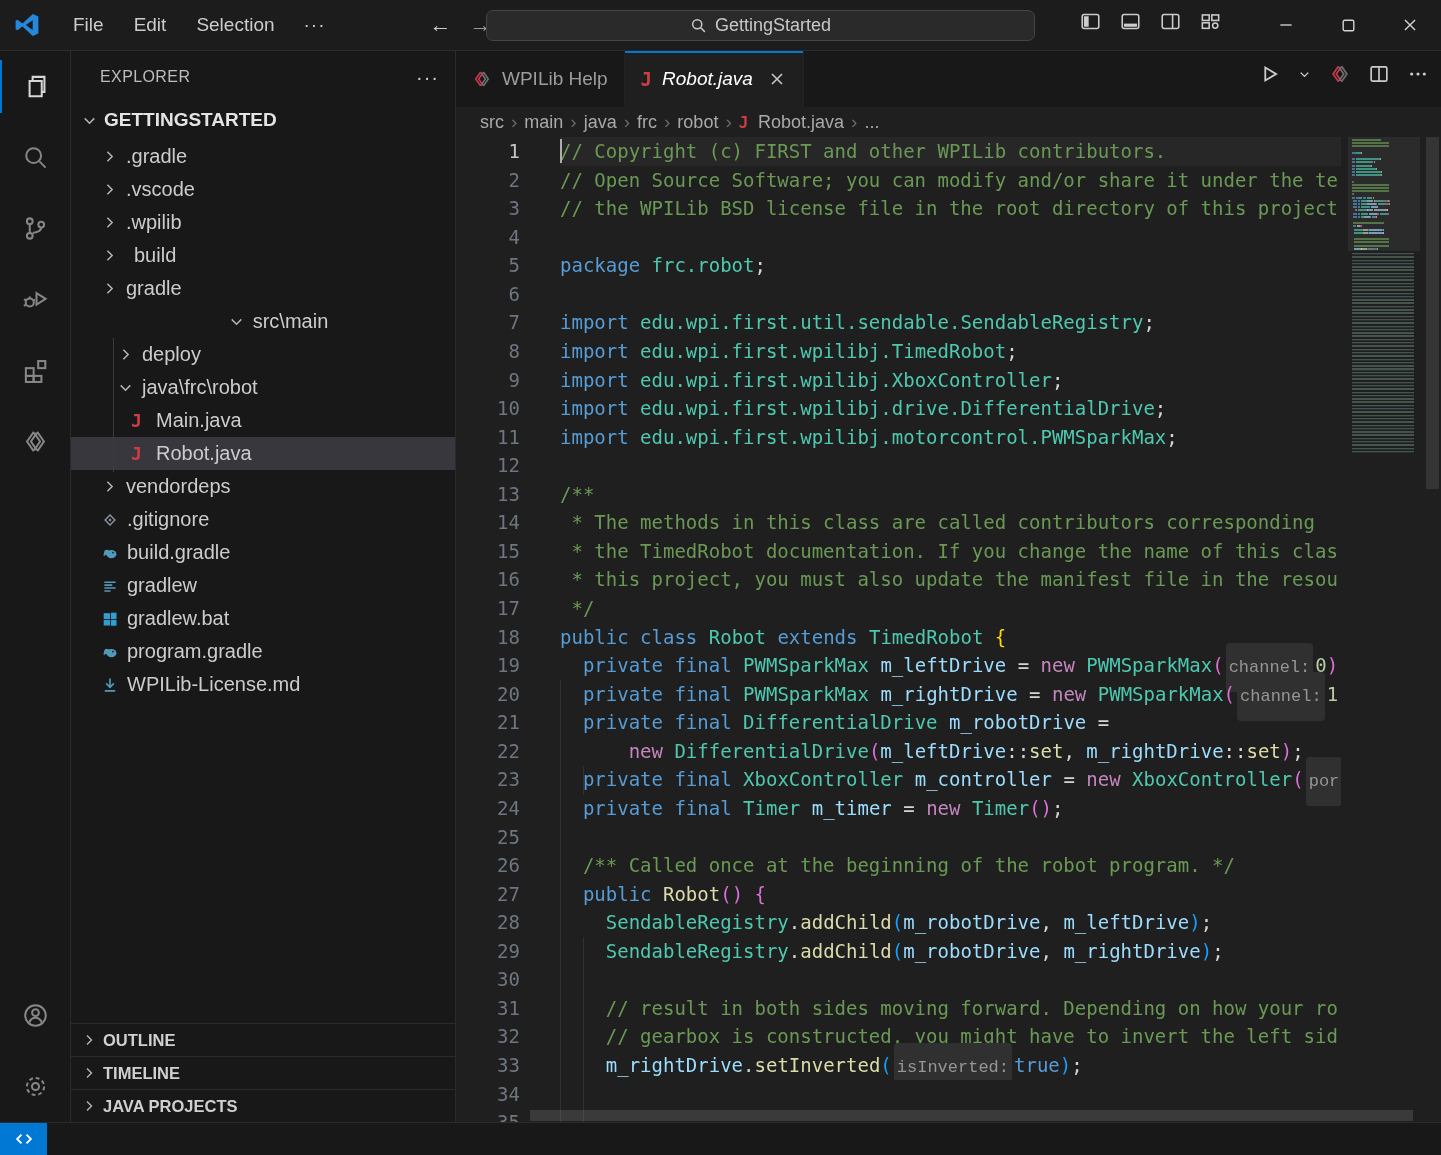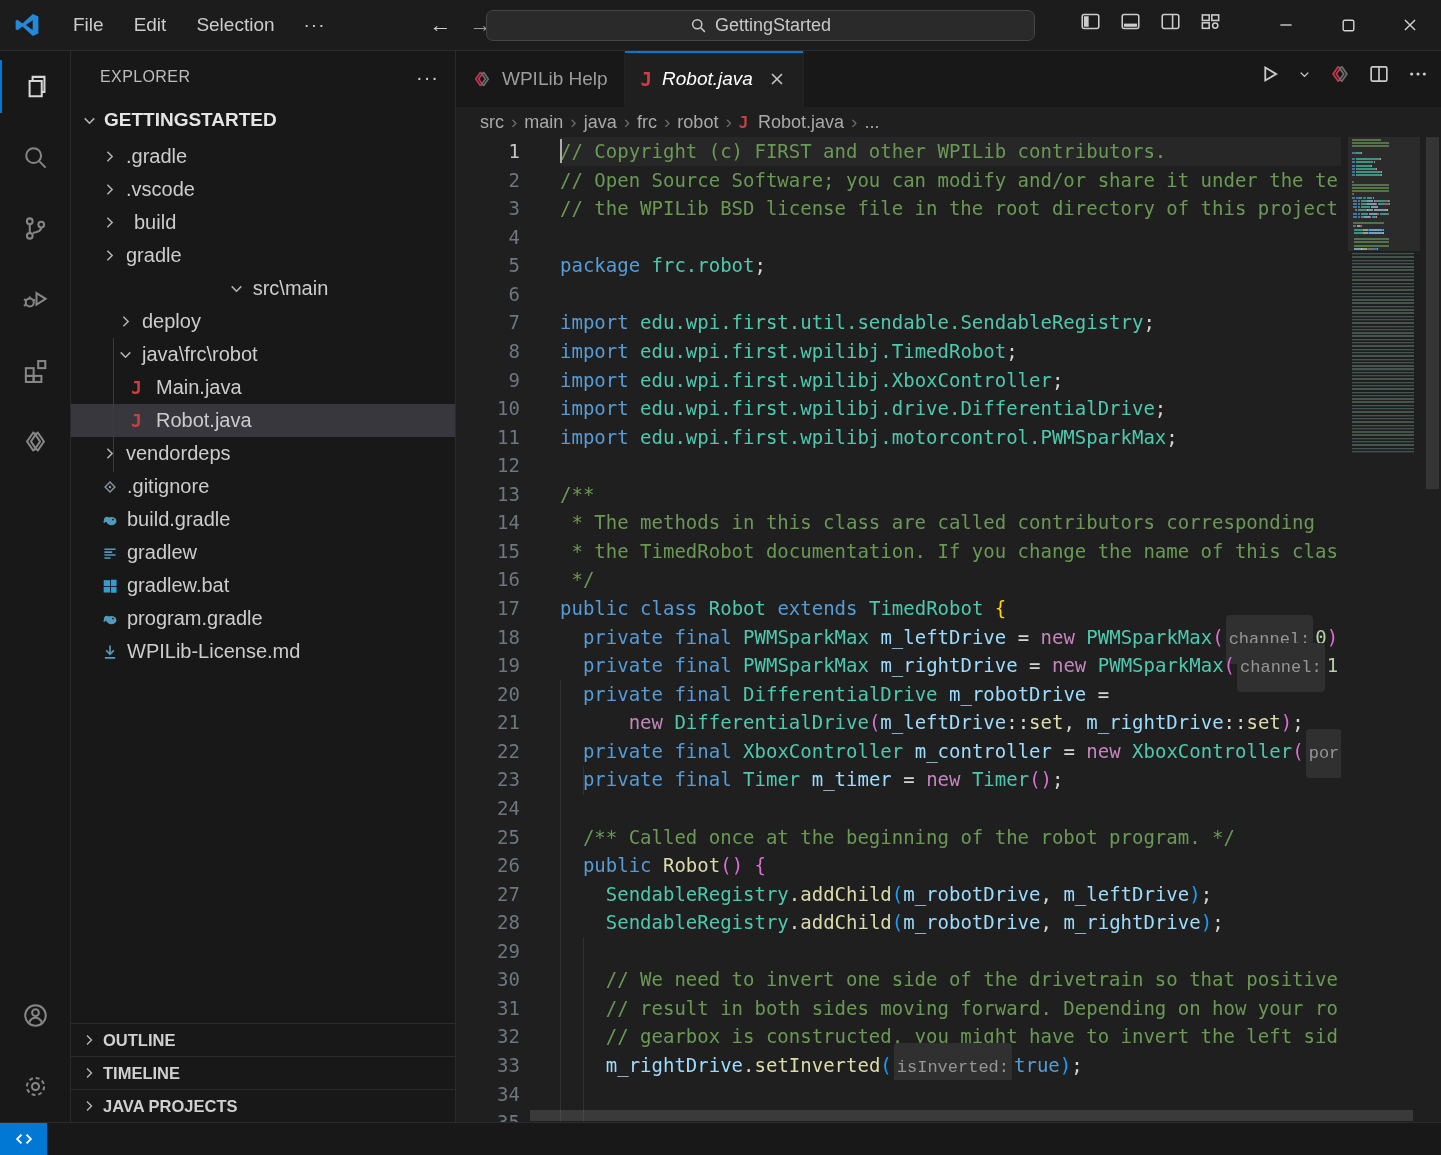--- a/index.html
+++ b/index.html
@@ -258,20 +258,28 @@
         </span>
         <span style="margin-left: 8px;">.gradle</span>
       </div>
       <div class="tree-row" style="padding-left: 30px;">
         <span class="chev" style="width: 17px; height: 17px;">
           <svg viewBox="0 0 16 16" fill="none" stroke="currentColor" stroke-width="1.2" style="width: 100%; height: 100%; display: block;">
             <path d="M6 3.5 10.5 8 6 12.5" stroke-width="1.4"></path>
           </svg>
         </span>
         <span style="margin-left: 8px;">.vscode</span>
+      </div>
+      <div class="tree-row" style="padding-left: 30px;">
+        <span class="chev" style="width: 17px; height: 17px;">
+          <svg viewBox="0 0 16 16" fill="none" stroke="currentColor" stroke-width="1.2" style="width: 100%; height: 100%; display: block;">
+            <path d="M6 3.5 10.5 8 6 12.5" stroke-width="1.4"></path>
+          </svg>
+        </span>
+        <span style="margin-left: 8px;">.wpilib</span>
       </div>
       <div class="tree-row" style="padding-left: 30px;">
         <span class="chev" style="width: 17px; height: 17px;">
           <svg viewBox="0 0 16 16" fill="none" stroke="currentColor" stroke-width="1.2" style="width: 100%; height: 100%; display: block;">
             <path d="M6 3.5 10.5 8 6 12.5" stroke-width="1.4"></path>
           </svg>
         </span>
         <span style="margin-left: 16px;">build</span>
       </div>
       <div class="tree-row" style="padding-left: 30px;">
@@ -527,35 +535,35 @@
       <div class="code-line"></div>
       <div class="code-line"><span class="tk tk-kw" style="color: rgb(86, 156, 214);">import</span><span class="tk tk-pun" style="color: rgb(212, 212, 212);"> </span><span class="tk tk-cls" style="color: rgb(78, 201, 176);">edu.wpi.first.util.sendable.SendableRegistry</span><span class="tk tk-pun" style="color: rgb(212, 212, 212);">;</span></div>
       <div class="code-line"><span class="tk tk-kw" style="color: rgb(86, 156, 214);">import</span><span class="tk tk-pun" style="color: rgb(212, 212, 212);"> </span><span class="tk tk-cls" style="color: rgb(78, 201, 176);">edu.wpi.first.wpilibj.TimedRobot</span><span class="tk tk-pun" style="color: rgb(212, 212, 212);">;</span></div>
       <div class="code-line"><span class="tk tk-kw" style="color: rgb(86, 156, 214);">import</span><span class="tk tk-pun" style="color: rgb(212, 212, 212);"> </span><span class="tk tk-cls" style="color: rgb(78, 201, 176);">edu.wpi.first.wpilibj.XboxController</span><span class="tk tk-pun" style="color: rgb(212, 212, 212);">;</span></div>
       <div class="code-line"><span class="tk tk-kw" style="color: rgb(86, 156, 214);">import</span><span class="tk tk-pun" style="color: rgb(212, 212, 212);"> </span><span class="tk tk-cls" style="color: rgb(78, 201, 176);">edu.wpi.first.wpilibj.drive.DifferentialDrive</span><span class="tk tk-pun" style="color: rgb(212, 212, 212);">;</span></div>
       <div class="code-line"><span class="tk tk-kw" style="color: rgb(86, 156, 214);">import</span><span class="tk tk-pun" style="color: rgb(212, 212, 212);"> </span><span class="tk tk-cls" style="color: rgb(78, 201, 176);">edu.wpi.first.wpilibj.motorcontrol.PWMSparkMax</span><span class="tk tk-pun" style="color: rgb(212, 212, 212);">;</span></div>
       <div class="code-line"></div>
       <div class="code-line"><span class="tk tk-cm" style="color: rgb(106, 153, 85);">/**</span></div>
       <div class="code-line"><span class="tk tk-cm" style="color: rgb(106, 153, 85);"> * The methods in this class are called contributors corresponding</span></div>
       <div class="code-line"><span class="tk tk-cm" style="color: rgb(106, 153, 85);"> * the TimedRobot documentation. If you change the name of this clas</span></div>
+      <div class="code-line"><span class="tk tk-cm" style="color: rgb(106, 153, 85);"> * this project, you must also update the manifest file in the resou</span></div>
       <div class="code-line"><span class="tk tk-cm" style="color: rgb(106, 153, 85);"> */</span></div>
       <div class="code-line"><span class="tk tk-kw" style="color: rgb(86, 156, 214);">public</span><span class="tk tk-pun" style="color: rgb(212, 212, 212);"> </span><span class="tk tk-kw" style="color: rgb(86, 156, 214);">class</span><span class="tk tk-pun" style="color: rgb(212, 212, 212);"> </span><span class="tk tk-cls" style="color: rgb(78, 201, 176);">Robot</span><span class="tk tk-pun" style="color: rgb(212, 212, 212);"> </span><span class="tk tk-kw" style="color: rgb(86, 156, 214);">extends</span><span class="tk tk-pun" style="color: rgb(212, 212, 212);"> </span><span class="tk tk-cls" style="color: rgb(78, 201, 176);">TimedRobot</span><span class="tk tk-pun" style="color: rgb(212, 212, 212);"> </span><span class="tk tk-b1" style="color: rgb(255, 215, 0);">{</span></div>
       <div class="code-line"><span class="tk tk-pun" style="color: rgb(212, 212, 212);">  </span><span class="tk tk-kw" style="color: rgb(86, 156, 214);">private</span><span class="tk tk-pun" style="color: rgb(212, 212, 212);"> </span><span class="tk tk-kw" style="color: rgb(86, 156, 214);">final</span><span class="tk tk-pun" style="color: rgb(212, 212, 212);"> </span><span class="tk tk-cls" style="color: rgb(78, 201, 176);">PWMSparkMax</span><span class="tk tk-pun" style="color: rgb(212, 212, 212);"> </span><span class="tk tk-var" style="color: rgb(156, 220, 254);">m_leftDrive</span><span class="tk tk-pun" style="color: rgb(212, 212, 212);"> = </span><span class="tk tk-new" style="color: rgb(197, 134, 192);">new</span><span class="tk tk-pun" style="color: rgb(212, 212, 212);"> </span><span class="tk tk-cls" style="color: rgb(78, 201, 176);">PWMSparkMax</span><span class="tk tk-b2" style="color: rgb(218, 112, 214);">(</span><span class="tk tk-hint" style="color: rgb(150, 150, 150);">channel:</span><span class="tk tk-num" style="color: rgb(181, 206, 168);">0</span><span class="tk tk-b2" style="color: rgb(218, 112, 214);">)</span></div>
       <div class="code-line"><span class="tk tk-pun" style="color: rgb(212, 212, 212);">  </span><span class="tk tk-kw" style="color: rgb(86, 156, 214);">private</span><span class="tk tk-pun" style="color: rgb(212, 212, 212);"> </span><span class="tk tk-kw" style="color: rgb(86, 156, 214);">final</span><span class="tk tk-pun" style="color: rgb(212, 212, 212);"> </span><span class="tk tk-cls" style="color: rgb(78, 201, 176);">PWMSparkMax</span><span class="tk tk-pun" style="color: rgb(212, 212, 212);"> </span><span class="tk tk-var" style="color: rgb(156, 220, 254);">m_rightDrive</span><span class="tk tk-pun" style="color: rgb(212, 212, 212);"> = </span><span class="tk tk-new" style="color: rgb(197, 134, 192);">new</span><span class="tk tk-pun" style="color: rgb(212, 212, 212);"> </span><span class="tk tk-cls" style="color: rgb(78, 201, 176);">PWMSparkMax</span><span class="tk tk-b2" style="color: rgb(218, 112, 214);">(</span><span class="tk tk-hint" style="color: rgb(150, 150, 150);">channel:</span><span class="tk tk-num" style="color: rgb(181, 206, 168);">1</span></div>
       <div class="code-line"><span class="tk tk-pun" style="color: rgb(212, 212, 212);">  </span><span class="tk tk-kw" style="color: rgb(86, 156, 214);">private</span><span class="tk tk-pun" style="color: rgb(212, 212, 212);"> </span><span class="tk tk-kw" style="color: rgb(86, 156, 214);">final</span><span class="tk tk-pun" style="color: rgb(212, 212, 212);"> </span><span class="tk tk-cls" style="color: rgb(78, 201, 176);">DifferentialDrive</span><span class="tk tk-pun" style="color: rgb(212, 212, 212);"> </span><span class="tk tk-var" style="color: rgb(156, 220, 254);">m_robotDrive</span><span class="tk tk-pun" style="color: rgb(212, 212, 212);"> =</span></div>
       <div class="code-line"><span class="tk tk-pun" style="color: rgb(212, 212, 212);">      </span><span class="tk tk-new" style="color: rgb(197, 134, 192);">new</span><span class="tk tk-pun" style="color: rgb(212, 212, 212);"> </span><span class="tk tk-cls" style="color: rgb(78, 201, 176);">DifferentialDrive</span><span class="tk tk-b2" style="color: rgb(218, 112, 214);">(</span><span class="tk tk-var" style="color: rgb(156, 220, 254);">m_leftDrive</span><span class="tk tk-pun" style="color: rgb(212, 212, 212);">::</span><span class="tk tk-fn" style="color: rgb(220, 220, 170);">set</span><span class="tk tk-pun" style="color: rgb(212, 212, 212);">, </span><span class="tk tk-var" style="color: rgb(156, 220, 254);">m_rightDrive</span><span class="tk tk-pun" style="color: rgb(212, 212, 212);">::</span><span class="tk tk-fn" style="color: rgb(220, 220, 170);">set</span><span class="tk tk-b2" style="color: rgb(218, 112, 214);">)</span><span class="tk tk-pun" style="color: rgb(212, 212, 212);">;</span></div>
       <div class="code-line"><span class="tk tk-pun" style="color: rgb(212, 212, 212);">  </span><span class="tk tk-kw" style="color: rgb(86, 156, 214);">private</span><span class="tk tk-pun" style="color: rgb(212, 212, 212);"> </span><span class="tk tk-kw" style="color: rgb(86, 156, 214);">final</span><span class="tk tk-pun" style="color: rgb(212, 212, 212);"> </span><span class="tk tk-cls" style="color: rgb(78, 201, 176);">XboxController</span><span class="tk tk-pun" style="color: rgb(212, 212, 212);"> </span><span class="tk tk-var" style="color: rgb(156, 220, 254);">m_controller</span><span class="tk tk-pun" style="color: rgb(212, 212, 212);"> = </span><span class="tk tk-new" style="color: rgb(197, 134, 192);">new</span><span class="tk tk-pun" style="color: rgb(212, 212, 212);"> </span><span class="tk tk-cls" style="color: rgb(78, 201, 176);">XboxController</span><span class="tk tk-b2" style="color: rgb(218, 112, 214);">(</span><span class="tk tk-hint" style="color: rgb(150, 150, 150);">por</span></div>
       <div class="code-line"><span class="tk tk-pun" style="color: rgb(212, 212, 212);">  </span><span class="tk tk-kw" style="color: rgb(86, 156, 214);">private</span><span class="tk tk-pun" style="color: rgb(212, 212, 212);"> </span><span class="tk tk-kw" style="color: rgb(86, 156, 214);">final</span><span class="tk tk-pun" style="color: rgb(212, 212, 212);"> </span><span class="tk tk-cls" style="color: rgb(78, 201, 176);">Timer</span><span class="tk tk-pun" style="color: rgb(212, 212, 212);"> </span><span class="tk tk-var" style="color: rgb(156, 220, 254);">m_timer</span><span class="tk tk-pun" style="color: rgb(212, 212, 212);"> = </span><span class="tk tk-new" style="color: rgb(197, 134, 192);">new</span><span class="tk tk-pun" style="color: rgb(212, 212, 212);"> </span><span class="tk tk-cls" style="color: rgb(78, 201, 176);">Timer</span><span class="tk tk-b2" style="color: rgb(218, 112, 214);">()</span><span class="tk tk-pun" style="color: rgb(212, 212, 212);">;</span></div>
       <div class="code-line"></div>
       <div class="code-line"><span class="tk tk-pun" style="color: rgb(212, 212, 212);">  </span><span class="tk tk-cm" style="color: rgb(106, 153, 85);">/** Called once at the beginning of the robot program. */</span></div>
       <div class="code-line"><span class="tk tk-pun" style="color: rgb(212, 212, 212);">  </span><span class="tk tk-kw" style="color: rgb(86, 156, 214);">public</span><span class="tk tk-pun" style="color: rgb(212, 212, 212);"> </span><span class="tk tk-fn" style="color: rgb(220, 220, 170);">Robot</span><span class="tk tk-b2" style="color: rgb(218, 112, 214);">()</span><span class="tk tk-pun" style="color: rgb(212, 212, 212);"> </span><span class="tk tk-b2" style="color: rgb(218, 112, 214);">{</span></div>
       <div class="code-line"><span class="tk tk-pun" style="color: rgb(212, 212, 212);">    </span><span class="tk tk-cls" style="color: rgb(78, 201, 176);">SendableRegistry</span><span class="tk tk-pun" style="color: rgb(212, 212, 212);">.</span><span class="tk tk-fn" style="color: rgb(220, 220, 170);">addChild</span><span class="tk tk-b3" style="color: rgb(23, 159, 255);">(</span><span class="tk tk-var" style="color: rgb(156, 220, 254);">m_robotDrive</span><span class="tk tk-pun" style="color: rgb(212, 212, 212);">, </span><span class="tk tk-var" style="color: rgb(156, 220, 254);">m_leftDrive</span><span class="tk tk-b3" style="color: rgb(23, 159, 255);">)</span><span class="tk tk-pun" style="color: rgb(212, 212, 212);">;</span></div>
       <div class="code-line"><span class="tk tk-pun" style="color: rgb(212, 212, 212);">    </span><span class="tk tk-cls" style="color: rgb(78, 201, 176);">SendableRegistry</span><span class="tk tk-pun" style="color: rgb(212, 212, 212);">.</span><span class="tk tk-fn" style="color: rgb(220, 220, 170);">addChild</span><span class="tk tk-b3" style="color: rgb(23, 159, 255);">(</span><span class="tk tk-var" style="color: rgb(156, 220, 254);">m_robotDrive</span><span class="tk tk-pun" style="color: rgb(212, 212, 212);">, </span><span class="tk tk-var" style="color: rgb(156, 220, 254);">m_rightDrive</span><span class="tk tk-b3" style="color: rgb(23, 159, 255);">)</span><span class="tk tk-pun" style="color: rgb(212, 212, 212);">;</span></div>
       <div class="code-line"></div>
-      <div class="code-line"><span class="tk tk-pun" style="color: rgb(212, 212, 212);">    </span><span class="tk tk-cm" style="color: rgb(106, 153, 85);">// We need to invert one side of the drivetrain so that positive</span></div>
       <div class="code-line"><span class="tk tk-pun" style="color: rgb(212, 212, 212);">    </span><span class="tk tk-cm" style="color: rgb(106, 153, 85);">// result in both sides moving forward. Depending on how your ro</span></div>
       <div class="code-line"><span class="tk tk-pun" style="color: rgb(212, 212, 212);">    </span><span class="tk tk-cm" style="color: rgb(106, 153, 85);">// gearbox is constructed, you might have to invert the left sid</span></div>
       <div class="code-line"><span class="tk tk-pun" style="color: rgb(212, 212, 212);">    </span><span class="tk tk-var" style="color: rgb(156, 220, 254);">m_rightDrive</span><span class="tk tk-pun" style="color: rgb(212, 212, 212);">.</span><span class="tk tk-fn" style="color: rgb(220, 220, 170);">setInverted</span><span class="tk tk-b3" style="color: rgb(23, 159, 255);">(</span><span class="tk tk-hint" style="color: rgb(150, 150, 150);">isInverted:</span><span class="tk tk-kw" style="color: rgb(86, 156, 214);">true</span><span class="tk tk-b3" style="color: rgb(23, 159, 255);">)</span><span class="tk tk-pun" style="color: rgb(212, 212, 212);">;</span></div>
     </div>
   <div class="cursor"></div>
   <div class="minimap">
     <div class="mm-slider"></div>
     <div id="minimap-lines" style="position:absolute;left:4px;top:2px;width:64px;">
         <div style="position: absolute; left: 0px; top: 0px; width: 29.2px; height: 2px; background: rgb(106, 153, 85); opacity: 0.65;"></div>
         <div style="position: absolute; left: 0px; top: 3.2px; width: 37.4px; height: 2px; background: rgb(106, 153, 85); opacity: 0.65;"></div>

